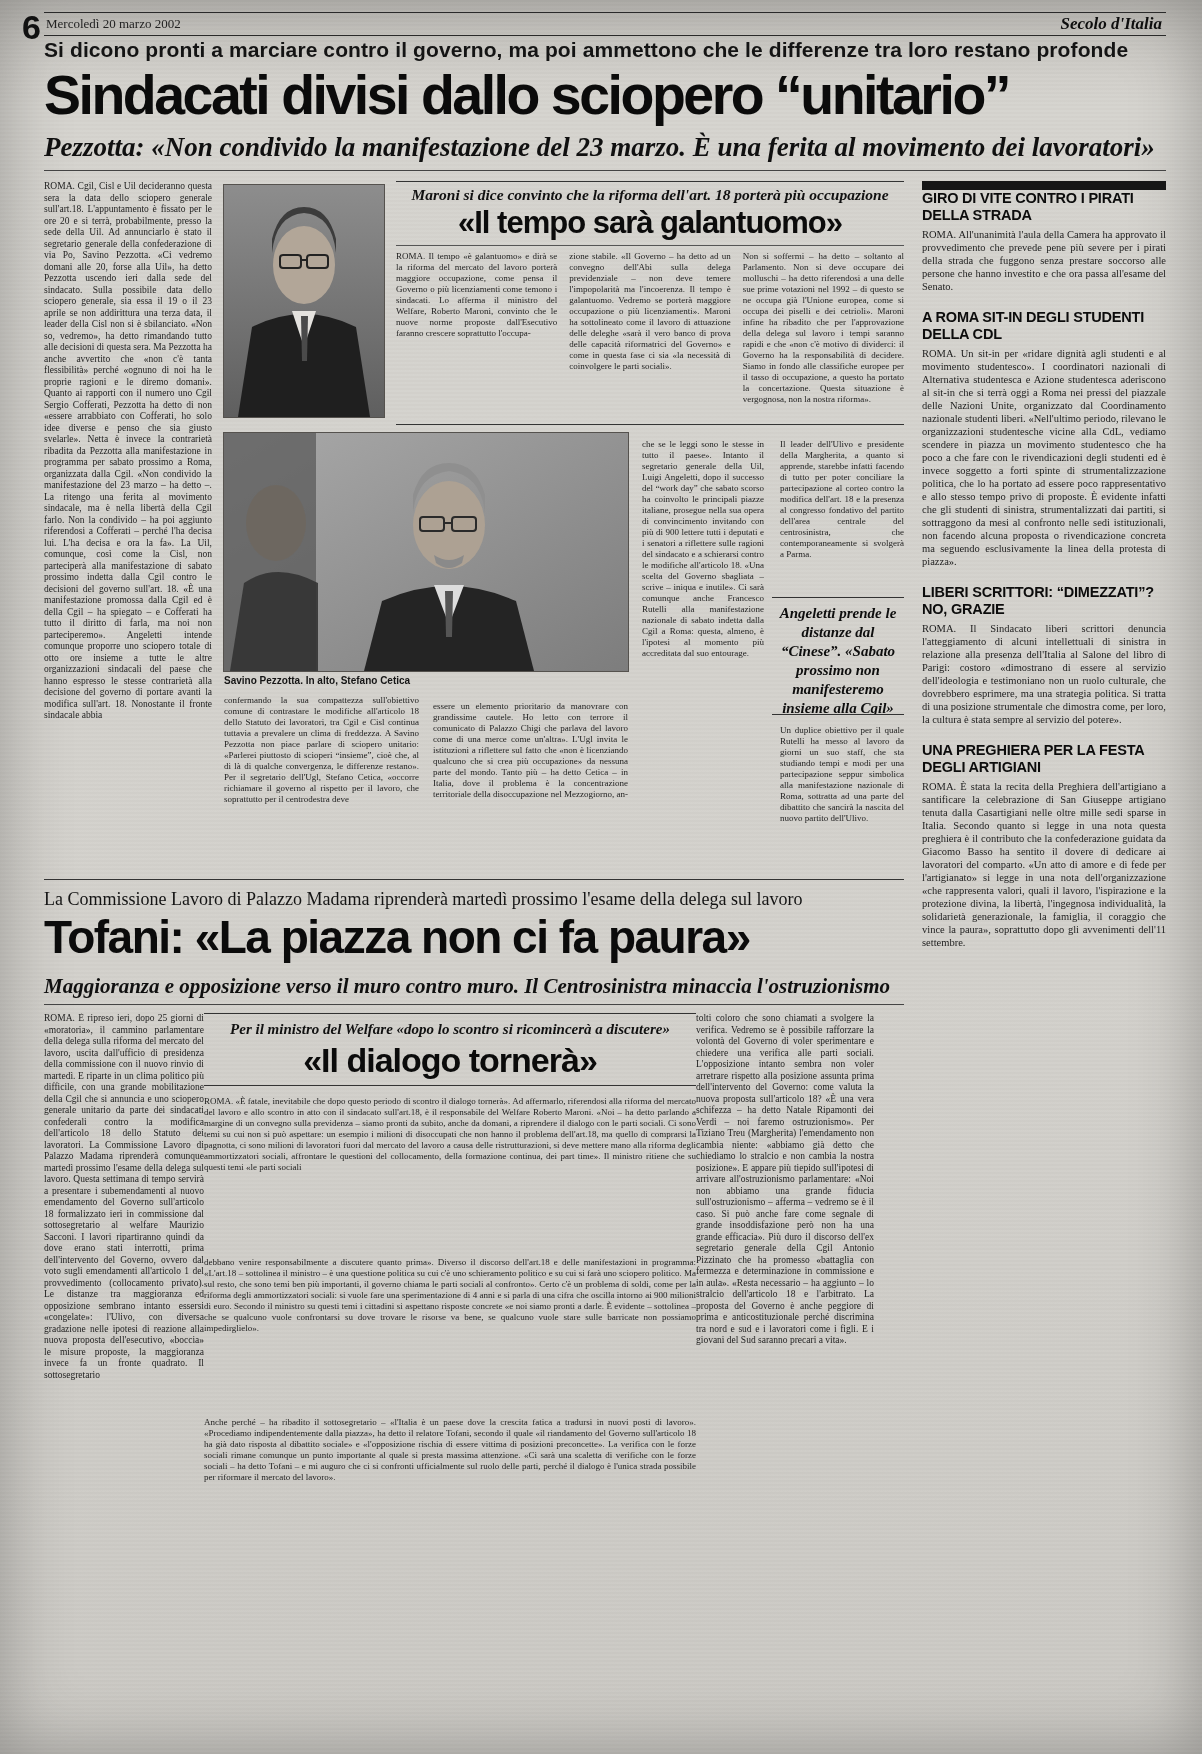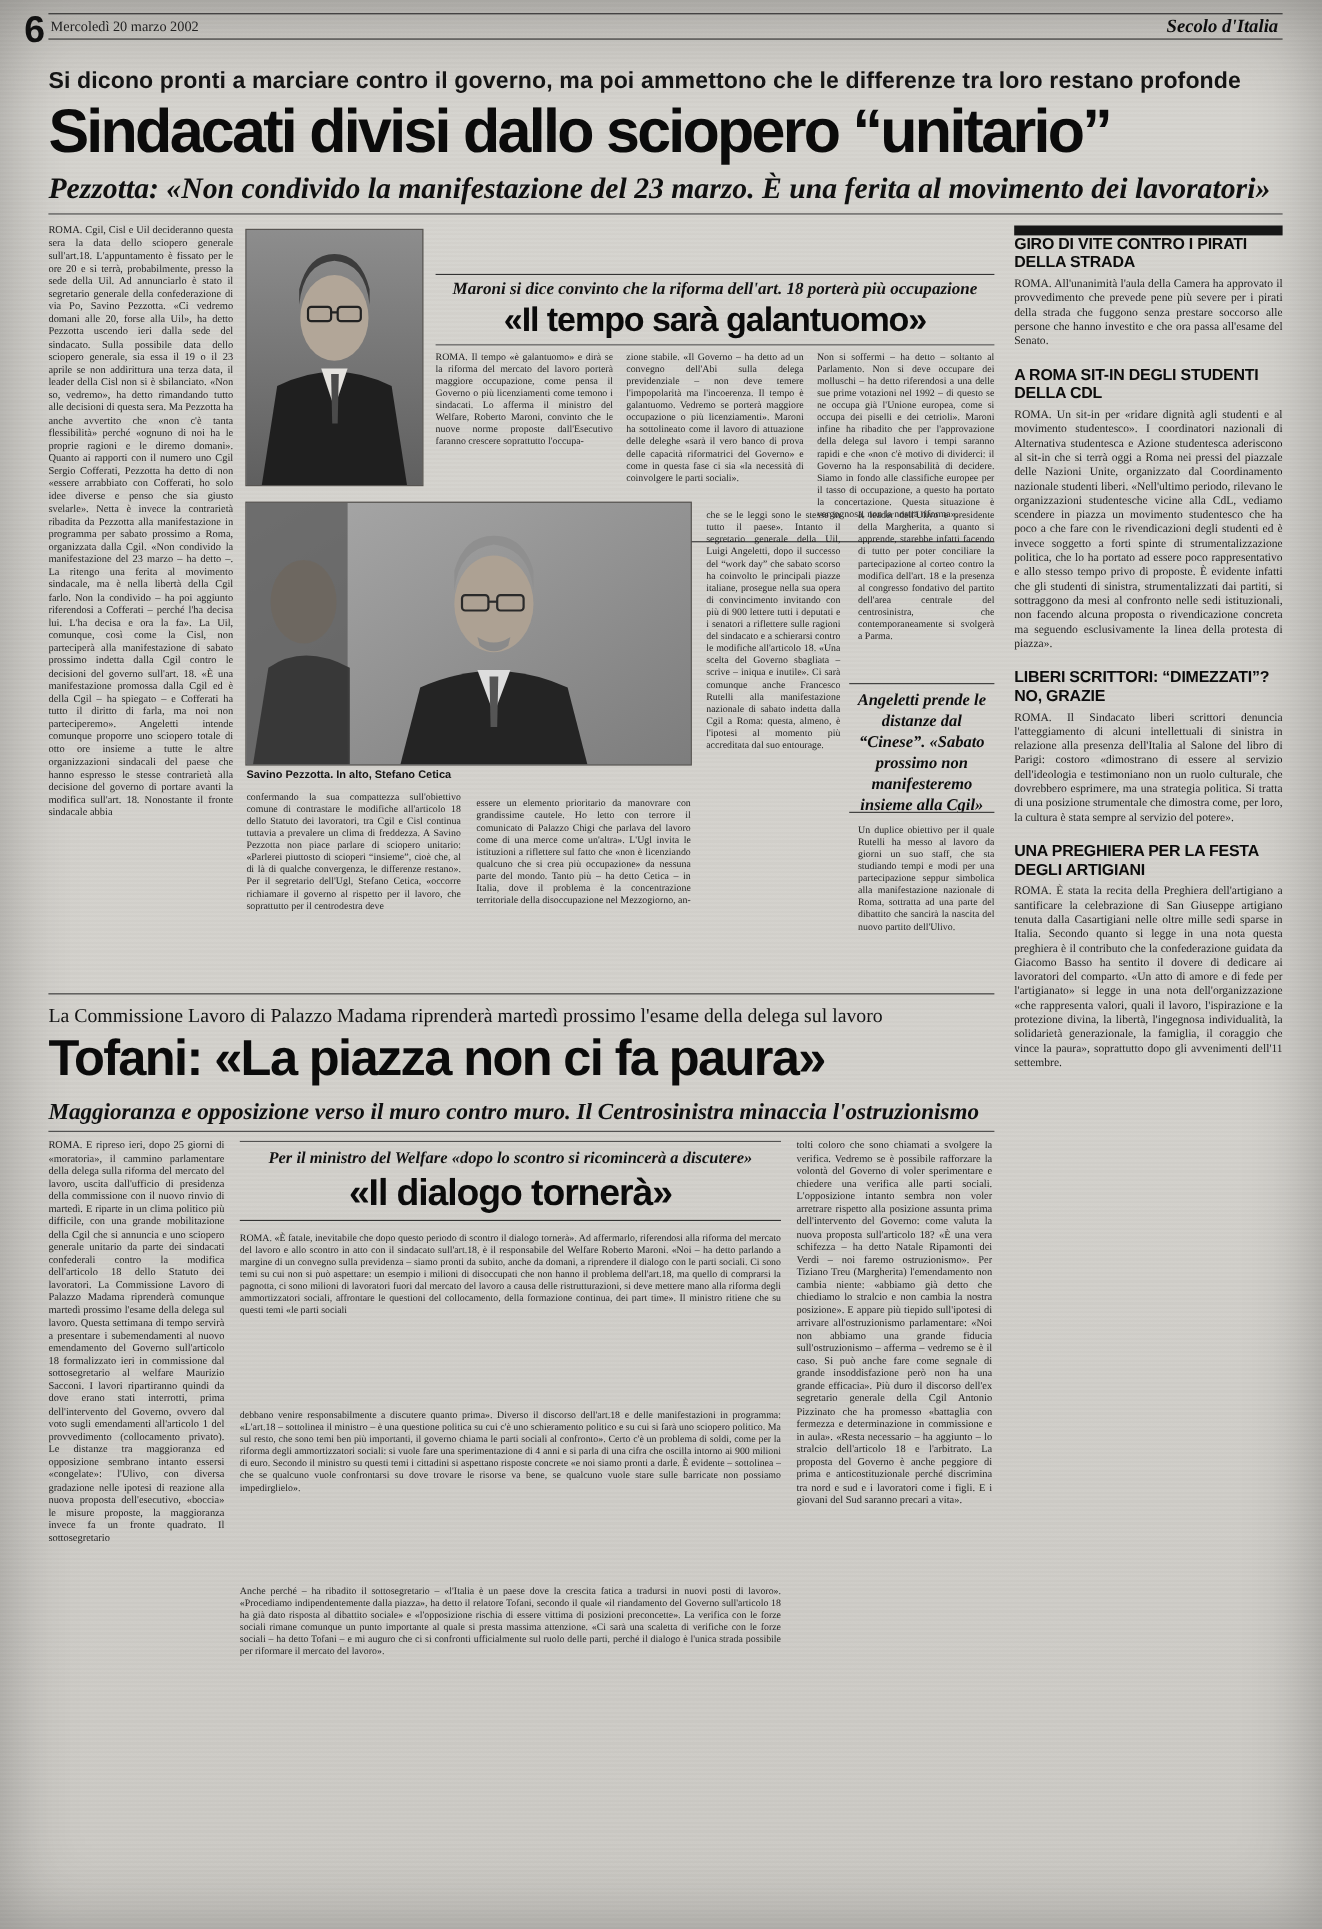--- a/index.html
+++ b/index.html
@@ -23,21 +23,21 @@
   .masthead{font:bold italic 40px/40px "Liberation Serif",serif;color:#111;white-space:nowrap;}
   .masthead .cap{font-size:62px;line-height:40px;color:#6f6f6e;vertical-align:-6px;}
   .dateline{
     margin-top:4px;display:flex;justify-content:space-between;align-items:flex-end;
     border-top:1px solid #2a2a2a;border-bottom:1px solid #2a2a2a;padding:2px 4px 3px 2px;
   }
   .date{font:13px/16px "Liberation Serif",serif;color:#222;}
   .paper-name{font:bold italic 17px/17px "Liberation Serif",serif;color:#0e0e0e;}
 
   
-  .lead-kicker{margin-top:26px;font:bold 21px/24px "Liberation Sans",sans-serif;letter-spacing:.1px;color:#141414;}
+  .lead-kicker{margin-top:2px;font:bold 21px/24px "Liberation Sans",sans-serif;letter-spacing:.1px;color:#141414;}
   .lead-headline{
     margin-top:4px;font:bold 56px/58px "Liberation Sans",sans-serif;letter-spacing:-2.5px;color:#0b0b0b;
     transform:scaleX(.99);transform-origin:left;white-space:nowrap;
   }
   .lead-subhead{margin-top:8px;font:bold italic 27px/30px "Liberation Serif",serif;color:#101010;border-bottom:1px solid #444;padding-bottom:8px;}
 
   
   .bodyrow{display:flex;gap:18px;margin-top:10px;}
   .left-content{width:860px;flex:none;}
   .t{font-size:9px;line-height:11px;text-align:justify;overflow:hidden;color:#1d1d1d;}
@@ -46,21 +46,21 @@
   .lead-body{display:flex;gap:12px;height:684px;}
   .colL{width:168px;flex:none;height:684px;}
   .center{position:relative;width:680px;flex:none;height:684px;}
 
   .photo{position:absolute;background:#777;overflow:hidden;box-shadow:0 0 0 1px #55524e;}
   .photo svg{display:block;}
   .ph-portrait{left:0;top:4px;width:160px;height:232px;}
   .ph-large{left:0;top:252px;width:404px;height:238px;}
   .caption{position:absolute;left:0;top:494px;width:404px;font:bold 10px/12px "Liberation Sans",sans-serif;color:#151515;}
 
-  .boxart{position:absolute;left:172px;top:0;width:508px;height:244px;border-top:1px solid #333;border-bottom:1px solid #333;padding-top:4px;box-sizing:border-box;margin-top:44px;}
+  .boxart{position:absolute;left:172px;top:0;width:508px;height:244px;border-top:1px solid #333;border-bottom:1px solid #333;padding-top:4px;box-sizing:border-box;}
   .boxart-kicker{font:bold italic 15.5px/18px "Liberation Serif",serif;text-align:center;color:#111;}
   .boxart-headline{font:bold 31px/34px "Liberation Sans",sans-serif;letter-spacing:-1px;text-align:center;color:#0b0b0b;margin:2px 0 5px 0;border-bottom:1px solid #555;padding-bottom:5px;}
   .boxart-cols{display:flex;gap:12px;height:160px;}
   .boxart-cols .c{flex:1;}
 
   .colA{position:absolute;left:418px;top:258px;width:122px;height:426px;}
   .colBtop{position:absolute;left:556px;top:258px;width:124px;height:152px;}
   .pullquote{
     position:absolute;left:548px;top:416px;width:132px;height:118px;
     font:bold italic 15px/19px "Liberation Serif",serif;text-align:center;color:#0e0e0e;
@@ -68,21 +68,21 @@
   }
   .colBbot{position:absolute;left:556px;top:544px;width:124px;height:140px;}
   .colBot1{position:absolute;left:0;top:514px;width:195px;height:170px;}
   .colBot2{position:absolute;left:209px;top:520px;width:195px;height:170px;}
 
   
   .second{margin-top:14px;border-top:1px solid #333;padding-top:8px;}
   .second-kicker{font:18px/22px "Liberation Serif",serif;color:#141414;}
   .second-headline{font:bold 46px/50px "Liberation Sans",sans-serif;letter-spacing:-1.5px;color:#0b0b0b;margin-top:2px;white-space:nowrap;}
   .second-subhead{font:bold italic 21px/25px "Liberation Serif",serif;color:#101010;margin-top:12px;border-bottom:1px solid #444;padding-bottom:5px;}
-  .second-body{display:flex;gap:14px;margin-top:8px;height:644px;overflow:hidden;}
+  .second-body{display:flex;margin-top:8px;height:644px;overflow:hidden;}
   .s-colL{width:160px;flex:none;height:644px;}
   .s-mid{width:492px;flex:none;}
   .box2{border-top:1px solid #333;border-bottom:1px solid #333;padding:6px 0 6px 0;}
   .box2-kicker{font:bold italic 15px/18px "Liberation Serif",serif;text-align:center;color:#111;}
   .box2-headline{font:bold 34px/38px "Liberation Sans",sans-serif;letter-spacing:-1px;text-align:center;color:#0b0b0b;margin-top:3px;}
   .box2-cols{display:flex;gap:12px;margin-top:10px;height:470px;overflow:hidden;flex-direction:column;}
   .box2-cols .c{flex:1;}
   .s-colR{width:178px;flex:none;height:644px;}
 
   

